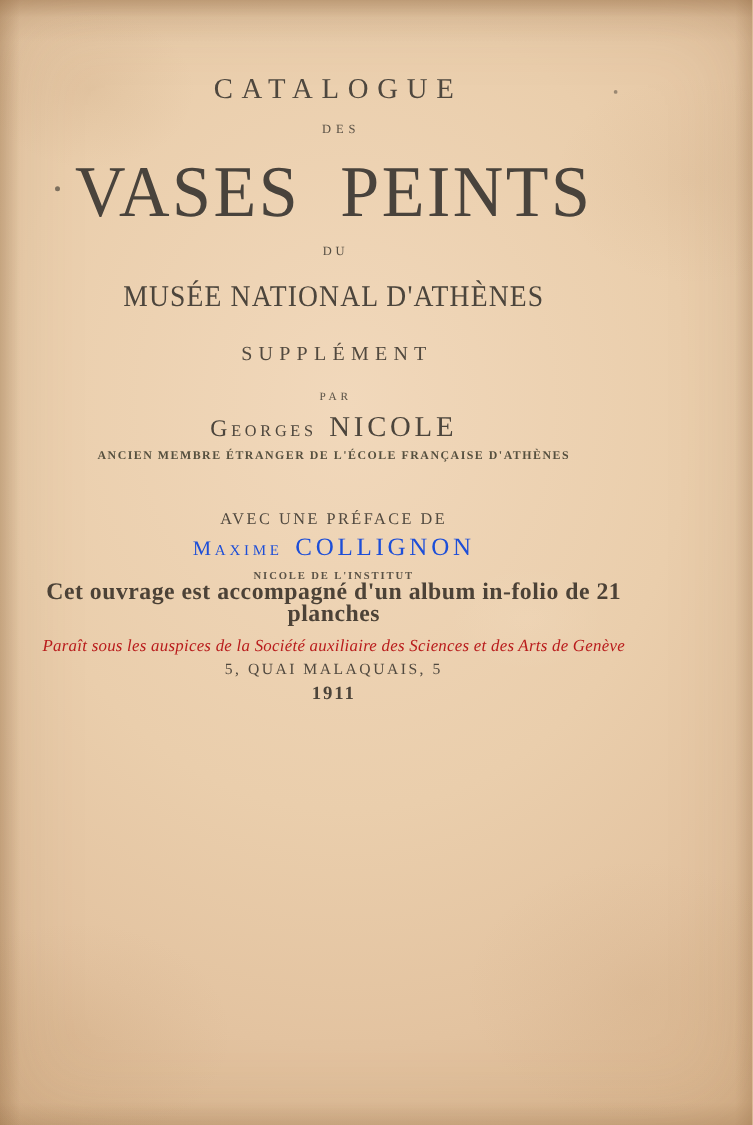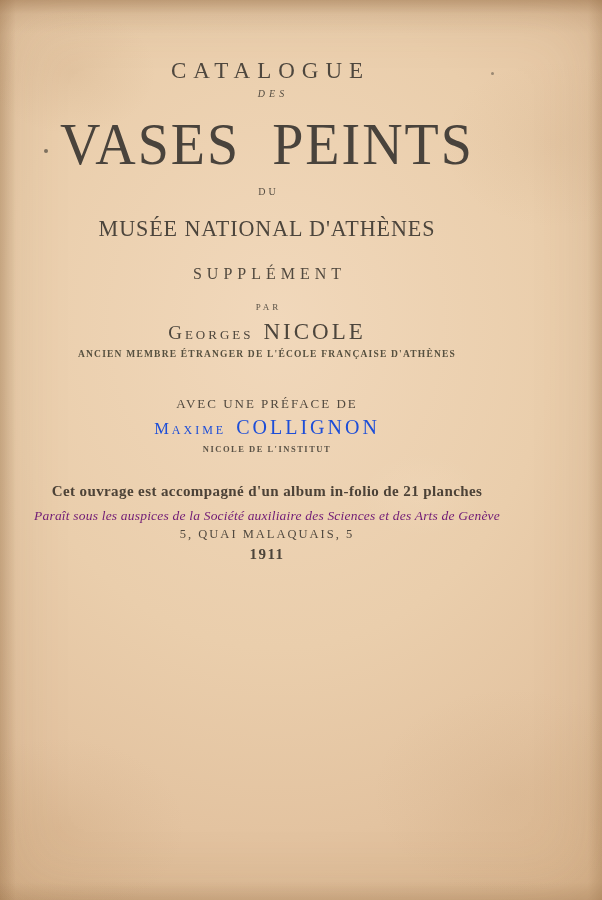--- a/index.html
+++ b/index.html
@@ -27,40 +27,40 @@
       radial-gradient(200px 150px at 85% 88%, rgba(160,115,70,0.08), rgba(160,115,70,0) 70%),
       radial-gradient(180px 130px at 10% 92%, rgba(160,115,70,0.09), rgba(160,115,70,0) 70%),
       radial-gradient(90px 60px at 70% 55%, rgba(255,240,220,0.10), rgba(255,240,220,0) 70%);
   }
   .content{
     position:absolute;top:0;left:0;width:534px;height:900px;
     padding-top:57px;box-sizing:border-box;
     text-align:center;color:#4e473e;
   }
   .l-catalogue{font-size:23px;line-height:27px;letter-spacing:7px;padding-left:7px;}
-  .l-des{font-size:10px;line-height:12px;letter-spacing:4px;padding-left:12px;margin-top:4px;color:#564e43;font-style:italic;}
+  .l-des{font-size:10px;line-height:12px;letter-spacing:4px;padding-left:12px;margin-top:14px;color:#564e43;}
   .l-main{
     font-size:56px;line-height:60px;letter-spacing:2px;word-spacing:16px;
     margin-top:14px;color:#49433c;transform:scaleY(1.04);
   }
   .l-du{font-size:10px;line-height:12px;letter-spacing:3px;padding-left:3px;margin-top:12px;color:#564e43;}
   .l-museum{font-size:24px;line-height:28px;letter-spacing:1px;margin-top:16px;transform:scaleX(0.92);color:#4c453c;}
   .l-supplement{font-size:16px;line-height:19px;letter-spacing:5px;padding-left:5px;margin-top:22px;color:#51493f;}
   .l-par{font-size:9px;line-height:11px;letter-spacing:3px;padding-left:3px;margin-top:19px;color:#5a5246;}
   .l-author{line-height:26px;margin-top:6px;letter-spacing:3px;color:#4c453c;}
   .l-author .fname{font-size:19px;font-variant:small-caps;margin-right:10px;}
   .l-author .lname{font-size:23px;}
   .l-cred{font-size:9.5px;line-height:11px;letter-spacing:1.2px;margin-top:2px;color:#56503f;font-weight:bold;}
   .l-preface{font-size:13px;line-height:15px;letter-spacing:2px;margin-top:36px;color:#51493f;}
   .l-preface-name{line-height:24px;margin-top:4px;letter-spacing:3px;color:#1d4ed8;}
   .l-preface-name .fname{font-size:16.5px;font-variant:small-caps;margin-right:10px;}
   .l-preface-name .lname{font-size:20px;}
   .l-cred2{font-size:8.5px;line-height:10px;letter-spacing:1.5px;margin-top:3px;color:#5a5246;font-weight:bold;}
-  .l-album{font-size:15px;line-height:18px;margin-top:28px;font-weight:bold;letter-spacing:0.4px;color:#4c4237;}
-  .l-auspices{font-size:13.5px;line-height:16px;margin-top:8px;font-style:italic;letter-spacing:0.2px;color:#701a75;}
+  .l-album{font-size:19px;line-height:18px;margin-top:0;font-weight:bold;letter-spacing:0.4px;color:#4c4237;}
+  .l-auspices{font-size:13.5px;line-height:16px;margin-top:8px;font-style:italic;letter-spacing:0.2px;color:#b91c1c;}
   .emblem{margin:24px auto 0 auto;width:112px;height:122px;transform:translateX(-11px);}
   .l-paris{font-size:21px;line-height:24px;letter-spacing:2px;margin-top:16px;color:#4c453c;}
   .l-publisher{line-height:22px;margin-top:5px;color:#4e463b;letter-spacing:1px;}
   .l-publisher .sc{font-size:13px;font-variant:small-caps;}
   .l-publisher .big{font-size:18.5px;margin:0 4px;}
   .l-address{font-size:12.5px;line-height:15px;letter-spacing:2px;margin-top:3px;color:#51493f;}
   .l-year{font-size:15px;line-height:18px;letter-spacing:1.5px;margin-top:3px;font-weight:bold;color:#4c443a;}
   .speck{position:absolute;border-radius:50%;background:#5a5145;}
   .speck1{left:44px;top:149px;width:4px;height:4px;opacity:.75;}
   .speck2{left:491px;top:72px;width:3px;height:3px;opacity:.55;}

